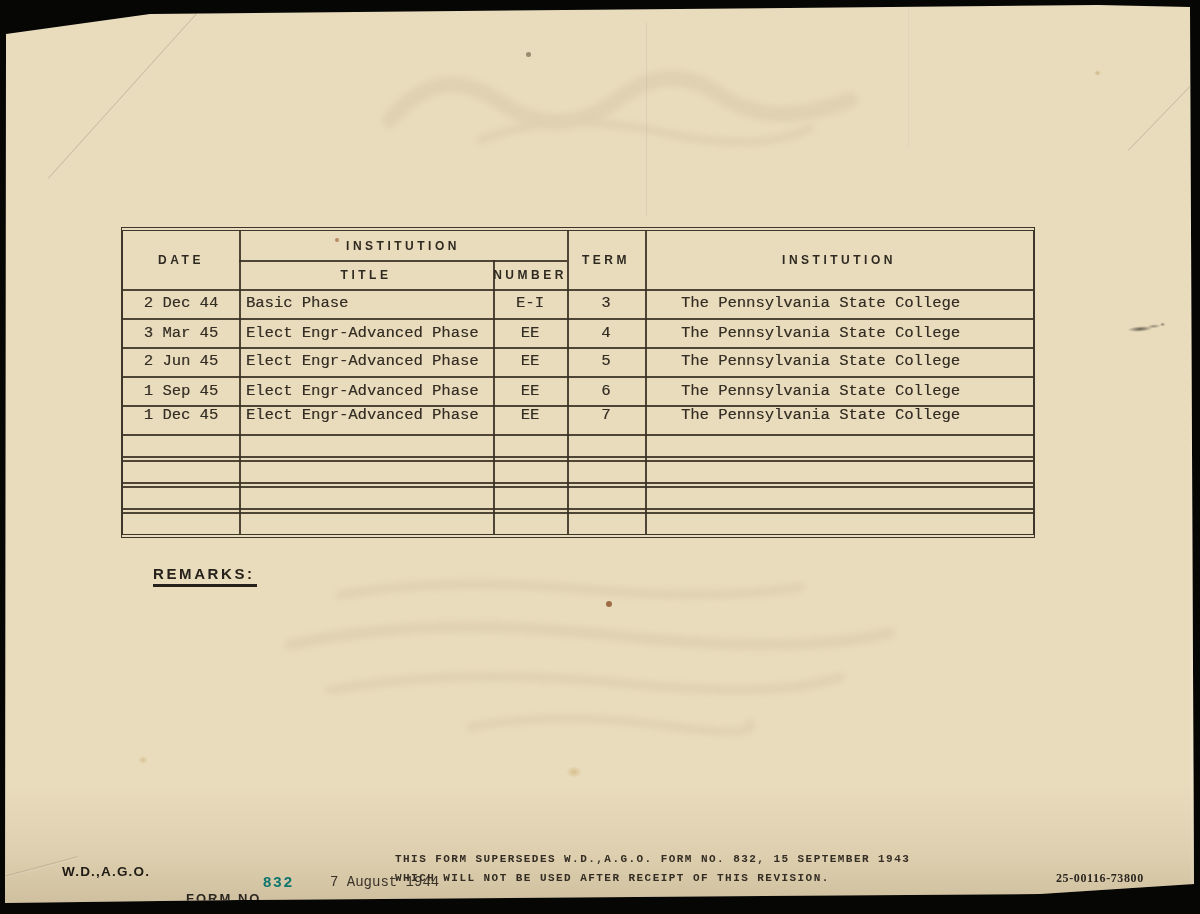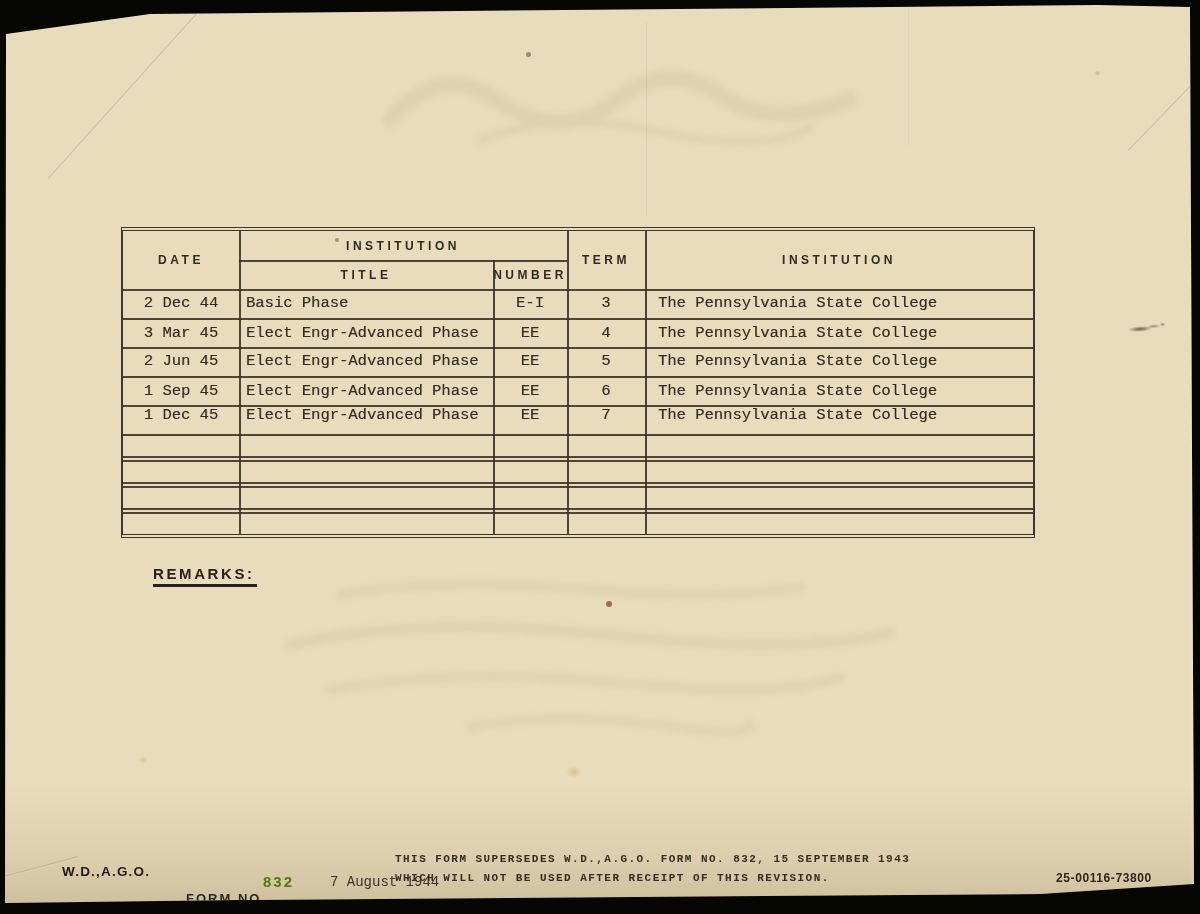--- a/index.html
+++ b/index.html
@@ -54,21 +54,21 @@
     border-right:2px solid #3d362b;
   }
   .vline{position:absolute;width:2px;background:rgba(56,48,36,0.88);}
   .hline{position:absolute;height:2px;background:rgba(56,48,36,0.88);}
   .cellrow{position:absolute;left:0;width:100%;display:flex;}
   .c{box-sizing:border-box;display:flex;align-items:center;justify-content:center;overflow:hidden;}
   .c.date{width:116px;}
   .c.title{width:254px;justify-content:flex-start;padding-left:7px;}
   .c.num{width:74px;}
   .c.term{width:78px;}
-  .c.inst{flex:1;justify-content:flex-start;padding-left:13px;}
+  .c.inst{flex:1;justify-content:flex-start;padding-left:36px;}
   .hdr{
     font-family:"Liberation Sans", sans-serif;
     font-size:12px;font-weight:700;letter-spacing:3.5px;color:#2f2a21;
   }
   .typed{
     font-family:"Liberation Mono", monospace;
     font-size:15.5px;color:#332d24;white-space:nowrap;
     text-shadow:0.4px 0.4px 0.4px rgba(60,52,40,0.45);
   }
   .drow:nth-child(odd) .typed{transform:translateY(-1px);}
@@ -77,26 +77,26 @@
   .remarks{
     position:absolute;left:133px;top:565px;
     font-family:"Liberation Sans", sans-serif;
     font-size:15px;font-weight:700;letter-spacing:2.6px;color:#26211a;
     border-bottom:3px solid #26211a;padding:0 2px 2px 0;margin-left:20px;
   }
   
   .foot{position:absolute;color:#2b2620;white-space:nowrap;}
   .f-agency{left:62px;top:864px;font-size:13.5px;font-weight:700;letter-spacing:1.2px;color:#1f1b15;}
   .f-formno-label{left:186px;top:876px;font-size:13px;font-weight:700;letter-spacing:2px;margin-top:15px;}
-  .f-formno{left:263px;top:873px;font-size:15px;font-weight:700;letter-spacing:2px;color:#4d7c0f;}
+  .f-formno{left:263px;top:873px;font-size:15px;font-weight:700;letter-spacing:2px;color:#0f766e;}
   .f-date{left:330px;top:874px;font-family:"Liberation Mono", monospace;font-size:14px;color:#3a332a;}
   .f-note{left:395px;font-family:"Liberation Mono", monospace;font-size:11px;font-weight:700;letter-spacing:1.45px;color:#332d24;}
   .f-note1{top:853px;}
   .f-note2{top:872px;}
-  .f-stock{left:1056px;top:871px;font-family:Liberation Sans, sans-serif;font-size:12px;font-weight:700;letter-spacing:0.6px;color:#2b2620;}
+  .f-stock{left:1056px;top:871px;font-family:Liberation Serif, serif;font-size:12px;font-weight:700;letter-spacing:0.6px;color:#2b2620;}
 </style>
 </head>
 <body>
 
 <div class="paper">
 
   <div class="paper-edge-right"></div>
   <div class="bottom-shade"></div>
 
   <div class="crease" style="left:48px;top:178px;width:228px;transform:rotate(-48deg);"></div>

